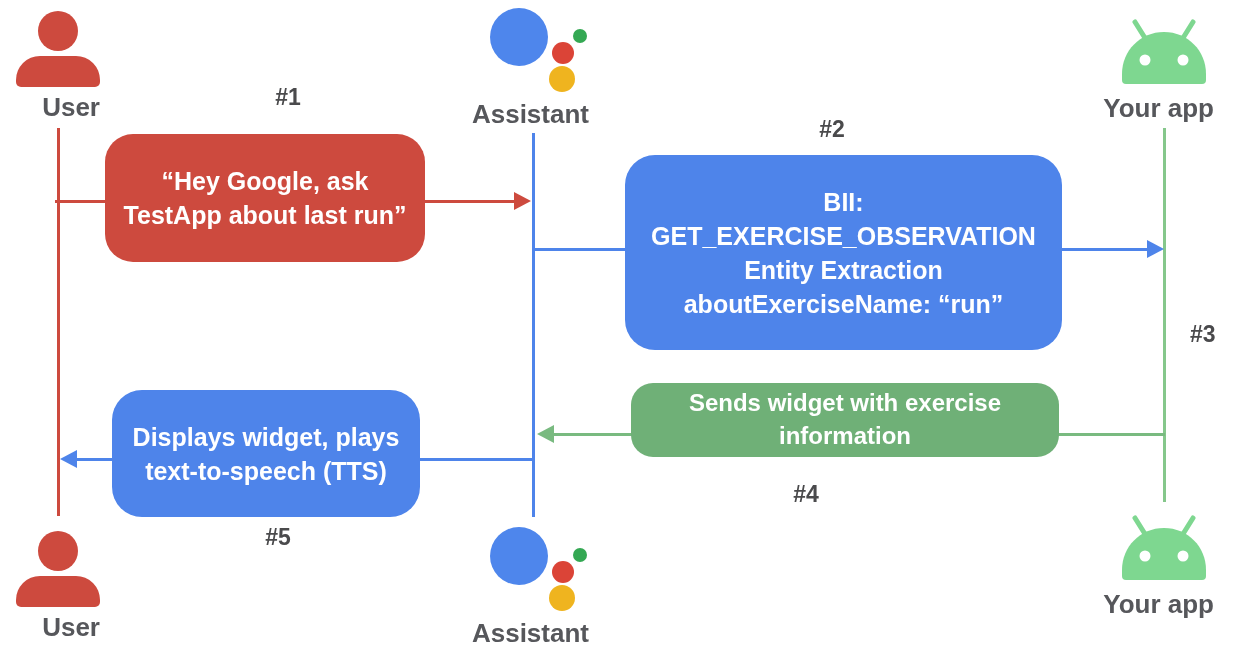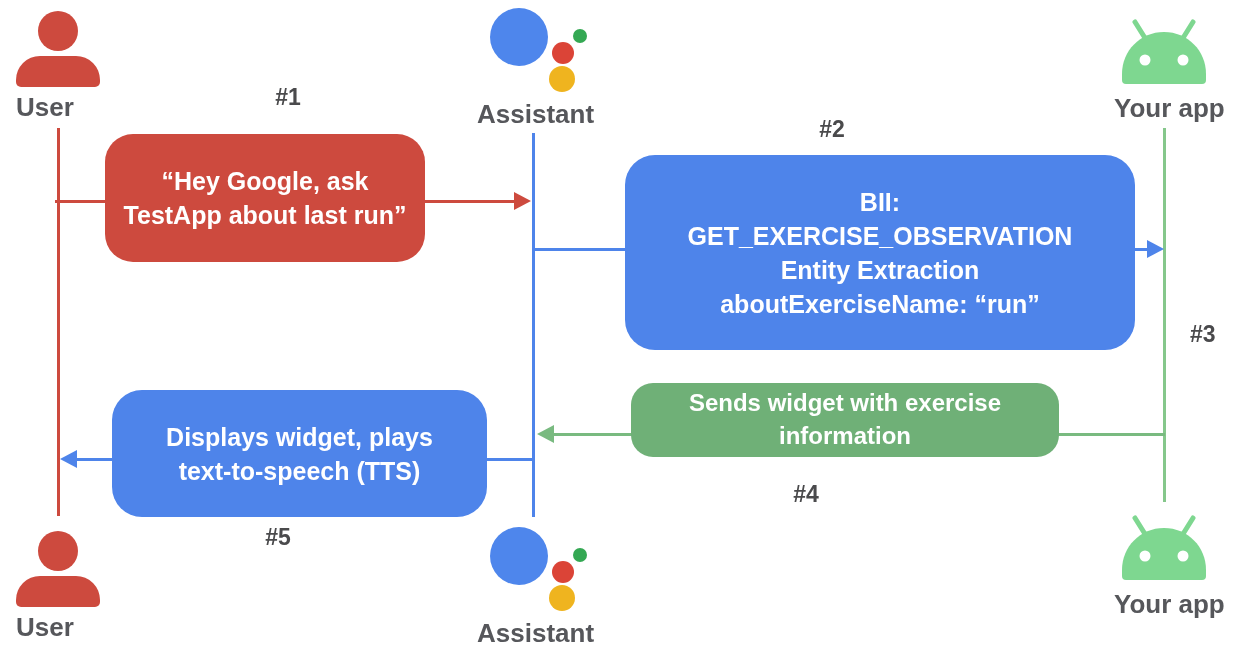--- a/index.html
+++ b/index.html
@@ -37,21 +37,21 @@
   .msg-box.blue{background:#4e84ea;border-radius:30px;font-size:25px;}
   .msg-box.green{background:#6fb077;border-radius:22px;font-size:24px;}
   
   .step-label{
     position:absolute;z-index:4;
     color:#4a4a4c;font-size:23px;font-weight:bold;
     transform:translateX(-50%);white-space:nowrap;
   }
   .step-label.no-center{transform:none;}
   
-  .actor{position:absolute;z-index:2;display:flex;flex-direction:column;align-items:flex-start;}
+  .actor{position:absolute;z-index:2;display:flex;flex-direction:column;align-items:flex-end;}
   .actor-label{color:#56575b;font-size:26px;font-weight:bold;margin-top:5px;white-space:nowrap;}
   
   .user-icon{width:84px;height:76px;position:relative;}
   .user-icon .head{position:absolute;left:22px;top:0;width:40px;height:40px;border-radius:50%;background:#cd4a3e;}
   .user-icon .shoulders{position:absolute;left:0;top:45px;width:84px;height:31px;border-radius:24px 24px 5px 5px;background:#cd4a3e;}
   
   .assistant-logo{width:112px;height:86px;position:relative;}
   .assistant-logo .c-blue{position:absolute;left:13px;top:0;width:58px;height:58px;border-radius:50%;background:#4e86ec;}
   .assistant-logo .c-red{position:absolute;left:75px;top:34px;width:22px;height:22px;border-radius:50%;background:#db4437;}
   .assistant-logo .c-green{position:absolute;left:96px;top:21px;width:14px;height:14px;border-radius:50%;background:#34a853;}
@@ -74,29 +74,29 @@
   <div class="msg-line blue" style="left:68px;top:458px;width:465px;"></div>
 
   <div class="arrow right red" style="left:514px;top:192px;"></div>
   <div class="arrow right blue" style="left:1147px;top:240px;"></div>
   <div class="arrow left green" style="left:537px;top:425px;"></div>
   <div class="arrow left blue" style="left:60px;top:450px;"></div>
 
   <div class="msg-box red" style="left:105px;top:134px;width:320px;height:128px;"><span>“Hey Google, ask
 TestApp about last run”</span></div>
 
-  <div class="msg-box blue" style="left:625px;top:155px;width:510px;height:195px;"><span>BII:
+  <div class="msg-box blue" style="left:625px;top:155px;width:437px;height:195px;"><span>BII:
 GET_EXERCISE_OBSERVATION
 Entity Extraction
 aboutExerciseName: “run”</span></div>
 
   <div class="msg-box green" style="left:622px;top:383px;width:428px;height:74px;margin-left:9px;"><span>Sends widget with exercise
 information</span></div>
 
-  <div class="msg-box blue" style="left:112px;top:390px;width:375px;height:127px;"><span>Displays widget, plays
+  <div class="msg-box blue" style="left:112px;top:390px;width:308px;height:127px;"><span>Displays widget, plays
 text-to-speech (TTS)</span></div>
 
   <div class="step-label" style="left:288px;top:84px;">#1</div>
   <div class="step-label" style="left:832px;top:116px;">#2</div>
   <div class="step-label no-center" style="left:1190px;top:321px;">#3</div>
   <div class="step-label" style="left:806px;top:481px;">#4</div>
   <div class="step-label" style="left:278px;top:524px;">#5</div>
 
   <div class="actor" style="left:16px;top:11px;width:84px;">
     <div class="user-icon">

